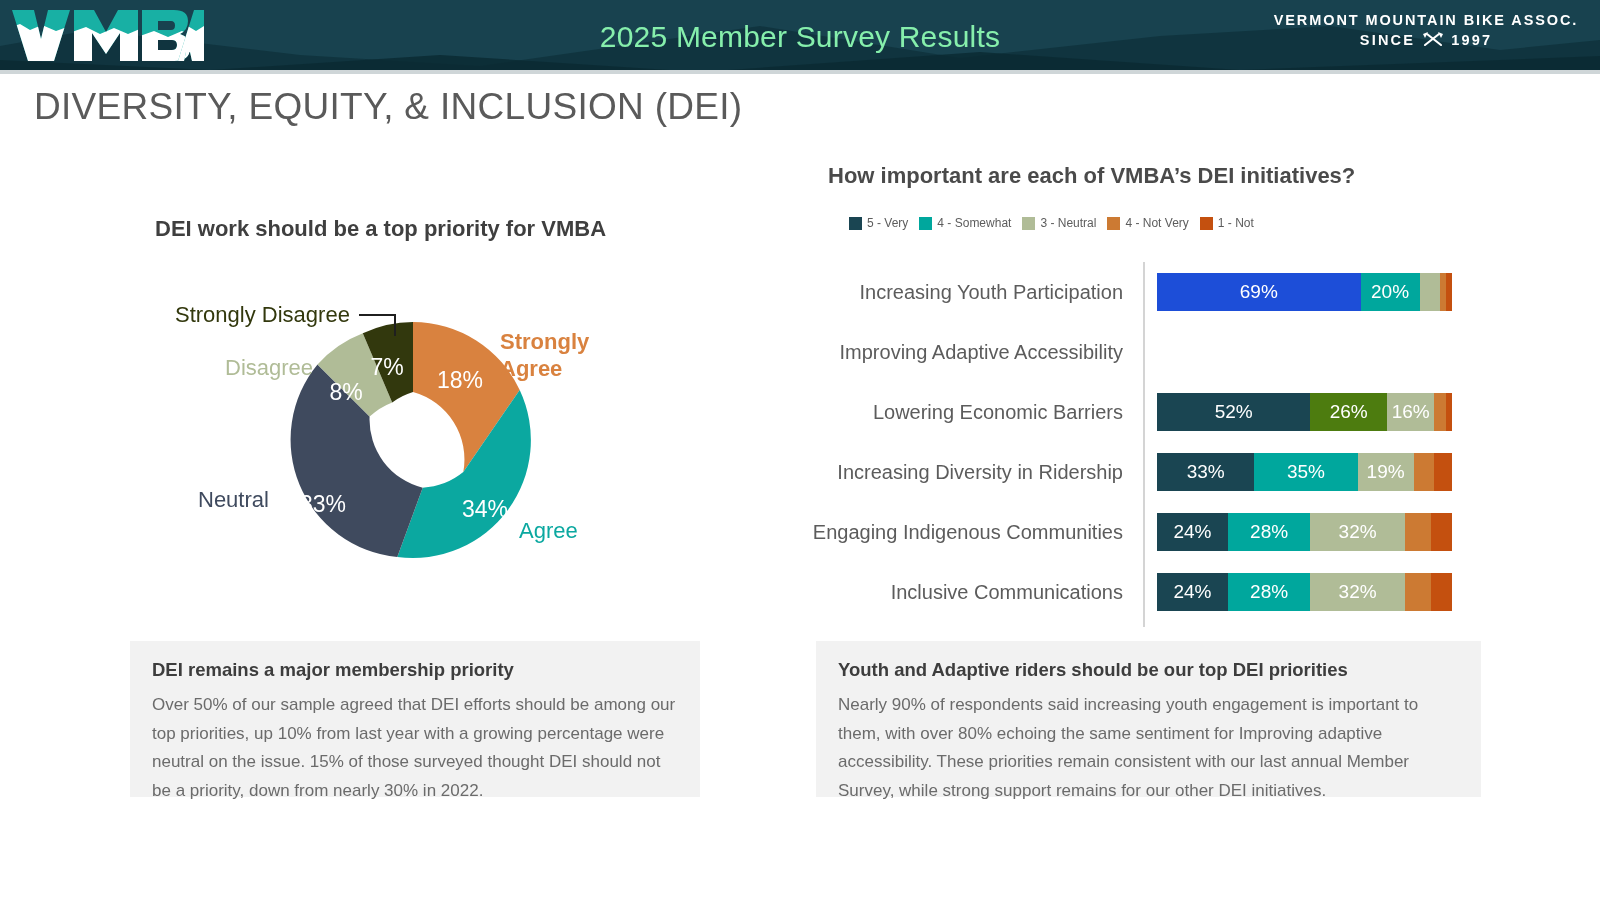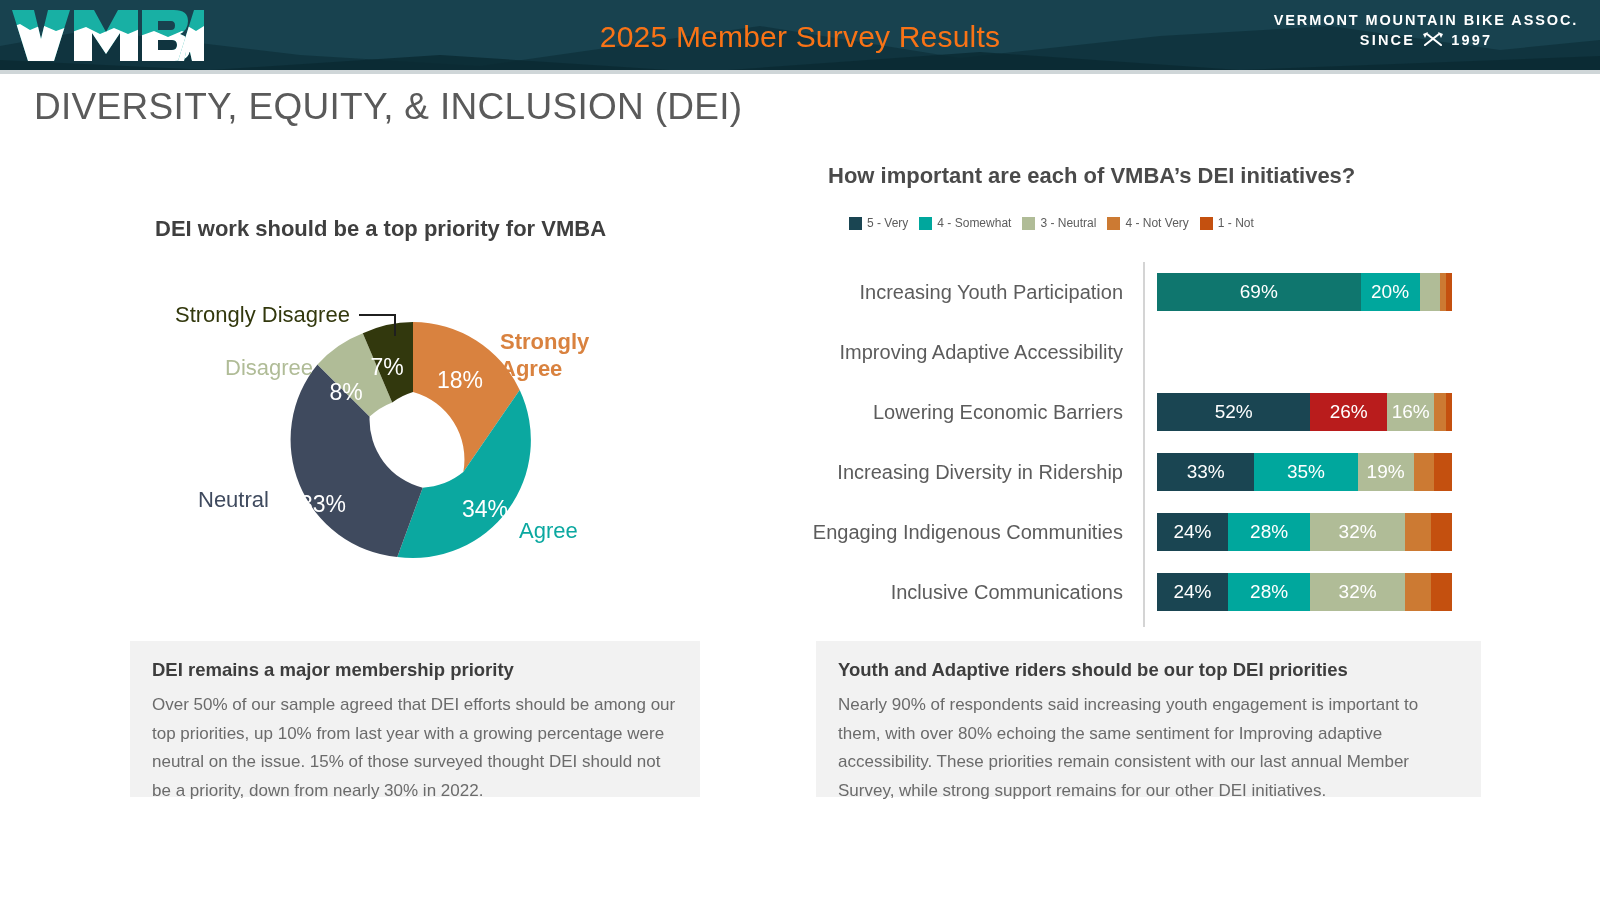--- a/index.html
+++ b/index.html
@@ -23,21 +23,21 @@
     width: 1600px; height: 4px; background: #cfd6d8;
   }
   .logo-wrap {
     position: absolute; left: 8px; top: 6px;
     width: 196px; height: 58px; z-index: 4;
   }
   .header-title {
     position: absolute; left: 0; top: 0;
     width: 1600px; height: 74px;
     display: flex; align-items: center; justify-content: center;
-    color: #f97316;
+    color: #86efac;
     font-size: 30px; font-weight: 400;
     letter-spacing: 0.2px;
     z-index: 3;
   }
   .org-block {
     position: absolute; right: 14px; top: 12px;
     width: 320px; z-index: 4;
     text-align: center; color: #ffffff;
   }
   .org-line1 {
@@ -252,41 +252,41 @@
       <span>1 - Not</span>
     </span>
   </div>
 
 <div class="bars-area">
   <div class="axis-line"></div>
   <div id="bar-rows">
       <div class="bar-row" style="top: 0px;">
         <div class="bar-label">Increasing Youth Participation</div>
         <div class="bar-track">
-          <div class="seg" style="width: 69%; background: #0f766e;">
+          <div class="seg" style="width: 69%; background: #1d4ed8;">
             <span>69%</span>
           </div>
           <div class="seg" style="width: 20%; background: rgb(0, 167, 157);">
             <span>20%</span>
           </div>
           <div class="seg" style="width: 7%; background: rgb(176, 188, 151);"></div>
           <div class="seg" style="width: 2%; background: rgb(204, 122, 51);"></div>
           <div class="seg" style="width: 2%; background: rgb(196, 80, 15);"></div>
         </div>
       </div>
       <div class="bar-row" style="top: 60px;">
         <div class="bar-label">Improving Adaptive Accessibility</div>
       </div>
       <div class="bar-row" style="top: 120px;">
         <div class="bar-label">Lowering Economic Barriers</div>
         <div class="bar-track">
           <div class="seg" style="width: 52%; background: rgb(26, 69, 82);">
             <span>52%</span>
           </div>
-          <div class="seg" style="width: 26%; background: #b91c1c;">
+          <div class="seg" style="width: 26%; background: #4d7c0f;">
             <span>26%</span>
           </div>
           <div class="seg" style="width: 16%; background: rgb(176, 188, 151);">
             <span>16%</span>
           </div>
           <div class="seg" style="width: 4%; background: rgb(204, 122, 51);"></div>
           <div class="seg" style="width: 2%; background: rgb(196, 80, 15);"></div>
         </div>
       </div>
       <div class="bar-row" style="top: 180px;">

